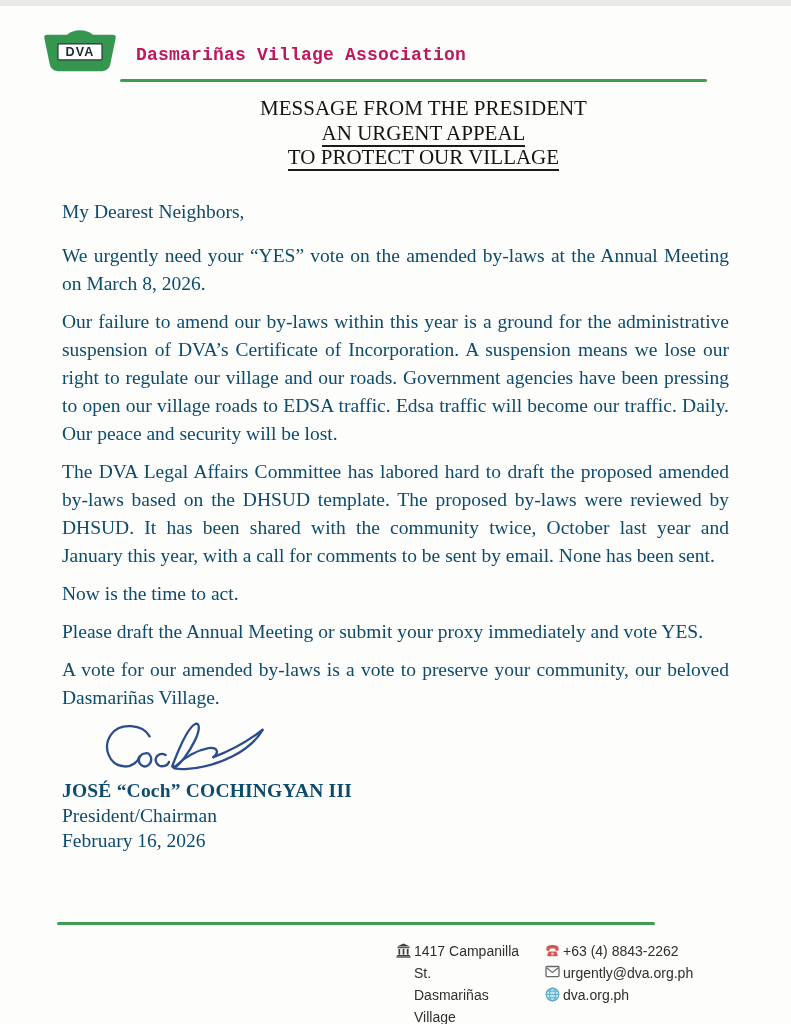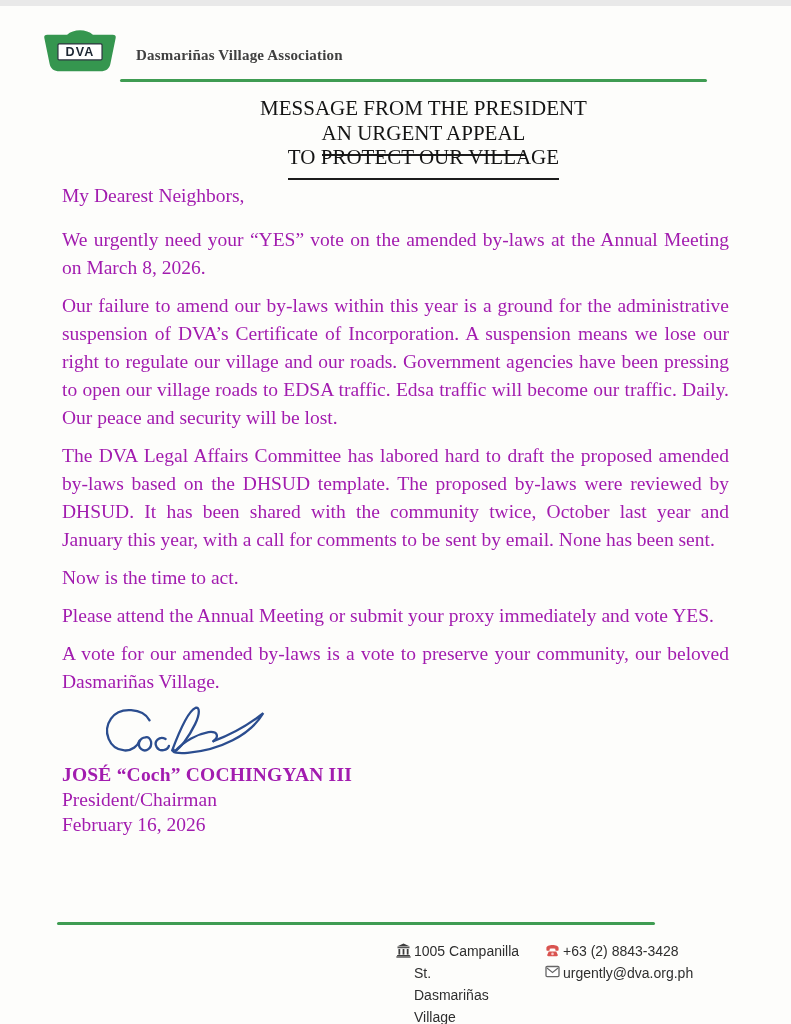--- a/index.html
+++ b/index.html
@@ -6,36 +6,36 @@
   .page{
     position:relative;width:791px;height:1024px;margin:6px auto;
     background:#fdfdfb;overflow:hidden;
     font-family:"Liberation Serif",serif;color:#1e1e1e;
   }
   
   .header{position:absolute;top:18px;left:42px;display:flex;align-items:center;}
   .logo-wrap{width:76px;height:52px;}
   .org-name{
     margin-left:18px;margin-top:10px;
-    font-family:Liberation Serif, serif;font-weight:bold;
-    font-size:15px;color:#404040;letter-spacing:.2px;
+    font-family:Liberation Mono, monospace;font-weight:bold;
+    font-size:18px;color:#be185d;letter-spacing:.2px;
   }
   .header-rule{position:absolute;top:73px;left:120px;width:587px;height:2.6px;
     background:#3f9c52;border-radius:2px;}
   
   .title-block{
     position:absolute;top:90px;left:64px;width:667px;text-align:center;
     transform:translateX(26px);
     font-weight:normal;font-size:21px;line-height:24.5px;color:#141414;
   }
-  .title-block .u span{border-bottom:2px solid #1c1c1c;padding-bottom:9px;}
+  .title-block .u span{border-bottom:2px solid #1c1c1c;padding-bottom:0;}
   
   .body-text{
-    position:absolute;top:176px;left:62px;width:667px;
-    font-size:19.5px;line-height:28px;text-align:justify;color:#a21caf;
+    position:absolute;top:192px;left:62px;width:667px;
+    font-size:19.5px;line-height:28px;text-align:justify;color:#0c4a6e;
   }
   .body-text p{margin:0 0 10px 0;}
   .body-text p.salutation{margin-bottom:16px;text-align:left;}
   
   .sig-ink{margin:-4px 0 0 28px;height:60px;}
   .sig-block{font-size:19.5px;line-height:25px;text-align:left;}
   .sig-name{font-weight:bold;letter-spacing:.2px;font-family:Liberation Serif, serif;}
   
   .footer-rule{position:absolute;top:916px;left:57px;width:598px;height:2.6px;
     background:#3f9c52;border-radius:2px;}
@@ -74,21 +74,21 @@
     <div class="u"><span>AN URGENT APPEAL</span></div>
     <div class="u"><span>TO PROTECT OUR VILLAGE</span></div>
   </div>
 
   <div class="body-text">
     <p class="salutation">My Dearest Neighbors,</p>
     <p>We urgently need your “YES” vote on the amended by-laws at the Annual Meeting on March 8, 2026.</p>
     <p>Our failure to amend our by-laws within this year is a ground for the administrative suspension of DVA’s Certificate of Incorporation. A suspension means we lose our right to regulate our village and our roads.  Government agencies have been pressing to open our village roads to EDSA traffic. Edsa traffic will become our traffic. Daily. Our peace and security will be lost.</p>
     <p>The DVA Legal Affairs Committee has labored hard to draft the proposed amended by-laws based on the DHSUD template.  The proposed by-laws were reviewed by DHSUD.  It has been shared with the community twice, October last year and January this year, with a call for comments to be sent by email. None has been sent.</p>
     <p>Now is the time to act.</p>
-    <p>Please attend the Annual Meeting or submit your proxy immediately and vote YES.</p>
+    <p>Please draft the Annual Meeting or submit your proxy immediately and vote YES.</p>
     <p>A vote for our amended by-laws is a vote to preserve your community, our beloved Dasmariñas Village.</p>
 
     <div class="sig-ink">
       <svg viewBox="0 0 260 78" height="60" style="transform:rotate(-2deg);">
         <g fill="none" stroke="#2b4d8f" stroke-width="3" stroke-linecap="round">
           <path d="M78,22 C70,6 40,2 28,18 C16,34 24,58 44,60 C54,61 62,54 64,48"></path>
           <path d="M72,44 C64,44 60,54 66,59 C72,64 80,58 79,50 C78,45 75,43 72,44"></path>
           <path d="M98,47 C90,42 82,50 86,57 C90,64 100,62 102,56"></path>
           <path d="M106,62 C116,38 128,12 138,8 C144,6 144,16 137,29 C128,46 116,60 110,63"></path>
           <path d="M110,63 C122,50 140,42 154,40 C166,39 168,46 160,52"></path>
@@ -113,42 +113,52 @@
           <path d="M8 0.4 L15 3.8 H1 Z"></path>
           <rect x="1.6" y="4.4" width="12.8" height="1.2"></rect>
           <rect x="2.6" y="6.4" width="1.9" height="6"></rect>
           <rect x="7.05" y="6.4" width="1.9" height="6"></rect>
           <rect x="11.5" y="6.4" width="1.9" height="6"></rect>
           <rect x="1.2" y="12.8" width="13.6" height="1.1"></rect>
           <rect x="0.4" y="14.2" width="15.2" height="1.4"></rect>
         </svg>
       </span>
       <div class="f-col">
-        <span>1005 Campanilla St.</span>
+        <span>1417 Campanilla St.</span>
         <span>Dasmariñas Village</span>
         <span>Makati City</span>
       </div>
     </div>
 
     <div class="f-col">
       <div class="c-row">
         <span class="ic">
           <svg viewBox="0 0 16 16" width="15" height="15">
             <path fill="#d9534f" d="M1.5,5.5 C1.5,3.3 4.5,2.2 8,2.2 C11.5,2.2 14.5,3.3 14.5,5.5 L14.5,7.4 C14.5,7.9 14.2,8.2 13.7,8.2 L11.8,8.2 C11.3,8.2 11,7.9 11,7.4 L11,6.2 C9.2,5.6 6.8,5.6 5,6.2 L5,7.4 C5,7.9 4.7,8.2 4.2,8.2 L2.3,8.2 C1.8,8.2 1.5,7.9 1.5,7.4 Z"></path>
             <path fill="#d9534f" d="M4,9 L12,9 L13.6,12.6 C13.9,13.4 13.3,14.2 12.4,14.2 L3.6,14.2 C2.7,14.2 2.1,13.4 2.4,12.6 Z"></path>
             <circle cx="8" cy="11.6" r="1.4" fill="#f6c9c7"></circle>
           </svg>
         </span>
-        <span>+63 (2) 8843-3428</span>
+        <span>+63 (4) 8843-2262</span>
       </div>
       <div class="c-row">
         <span class="ic">
           <svg viewBox="0 0 16 14" width="15" height="13">
             <rect x="1" y="1.6" width="14" height="11" rx="1.2" fill="#ffffff" stroke="#666" stroke-width="1.4"></rect>
             <path d="M2,3.2 L8,8 L14,3.2" fill="none" stroke="#666" stroke-width="1.2"></path>
           </svg>
         </span>
         <span>urgently@dva.org.ph</span>
       </div>
+      <div class="c-row">
+        <span class="ic">
+          <svg viewBox="0 0 16 16" width="15" height="15">
+            <circle cx="8" cy="8" r="6.8" fill="#bfe6f2" stroke="#5aa7c7" stroke-width="1.2"></circle>
+            <ellipse cx="8" cy="8" rx="3.1" ry="6.8" fill="none" stroke="#5aa7c7" stroke-width="1"></ellipse>
+            <path d="M1.2,8 H14.8 M2.4,4.4 H13.6 M2.4,11.6 H13.6" stroke="#5aa7c7" stroke-width="1" fill="none"></path>
+          </svg>
+        </span>
+        <span>dva.org.ph</span>
+      </div>
     </div>
 
   </div>
 </div>
 
 </body></html>

